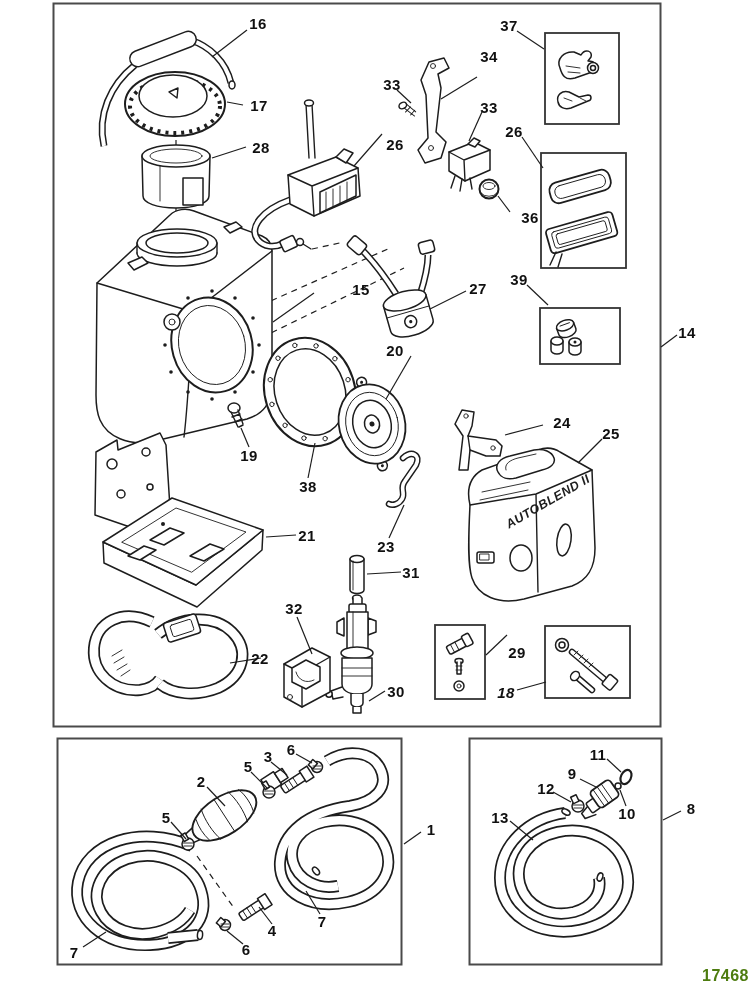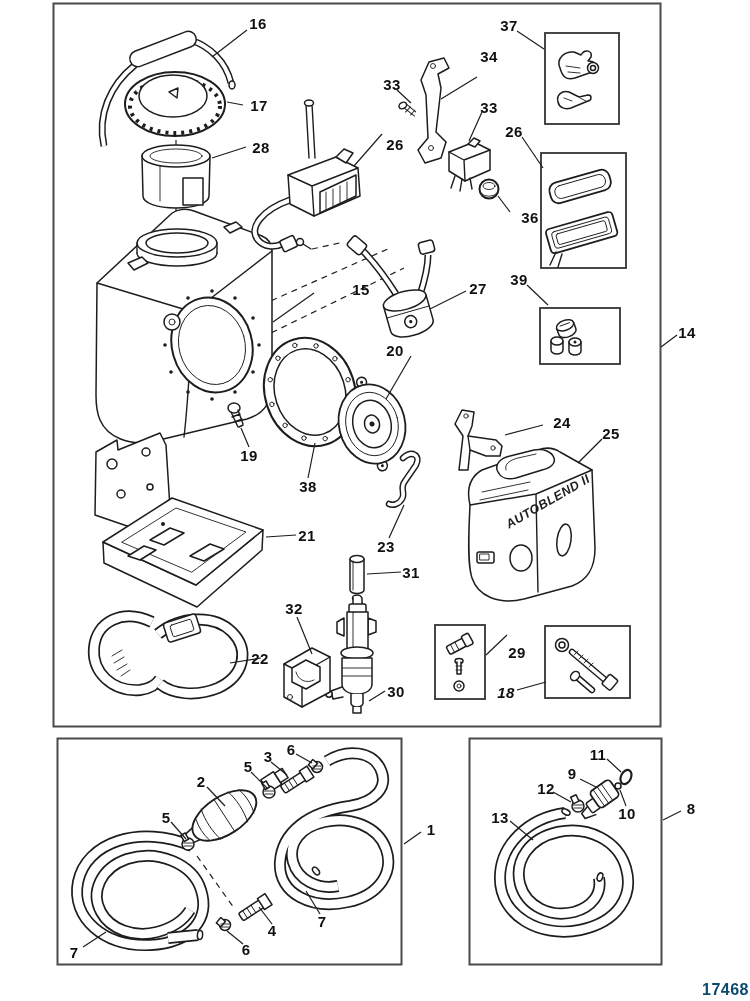--- a/index.html
+++ b/index.html
@@ -19,22 +19,22 @@
   .ti3{fill:none;stroke:#fff;stroke-width:3.6;stroke-linecap:round;}
   .ld{stroke:#1d1d1d;stroke-width:1.2;}
   .dash{stroke:#1d1d1d;stroke-width:1.2;stroke-dasharray:6 5;fill:none;}
   .panel{fill:none;stroke:#4a4a4a;stroke-width:2;}
   .kitbox{fill:none;stroke:#333;stroke-width:1.8;}
   .covertext{font:italic 700 12.5px "Liberation Sans",sans-serif;fill:#1d1d1d;
              letter-spacing:.5px;text-anchor:middle;}
   
   .callout{position:absolute;transform:translate(-50%,-50%);font:700 15px "Liberation Sans",sans-serif;
            color:#101010;letter-spacing:.4px;white-space:nowrap;z-index:5;}
-  .catalog{position:absolute;right:1px;bottom:2px;font:700 16px "Liberation Sans",sans-serif;
-           color:#0c4a6e;letter-spacing:.5px;z-index:5;}
+  .catalog{position:absolute;right:1px;bottom:16px;font:700 16px "Liberation Sans",sans-serif;
+           color:#4d7c0f;letter-spacing:.5px;z-index:5;}
 </style>
 </head>
 <body>
 
 <div class="stage">
 <svg width="750" height="1001" viewBox="0 0 750 1001">
 
   <rect x="53.5" y="3.5" width="607" height="723" class="panel"></rect>
   <rect x="57.5" y="738.5" width="344" height="226" class="panel"></rect>
   <rect x="469.5" y="738.5" width="192" height="226" class="panel"></rect>

